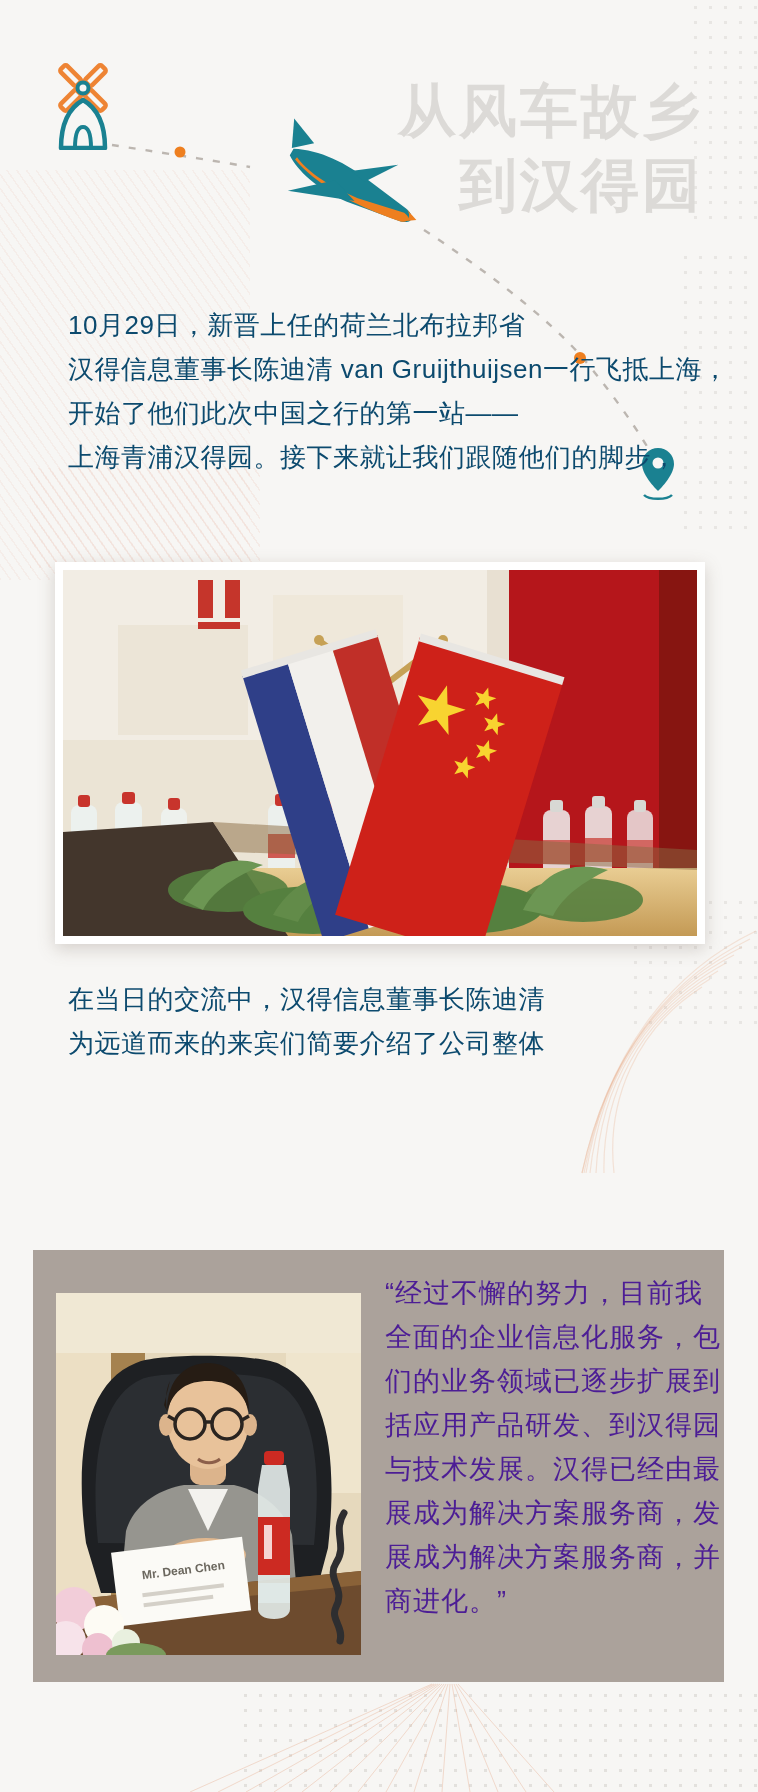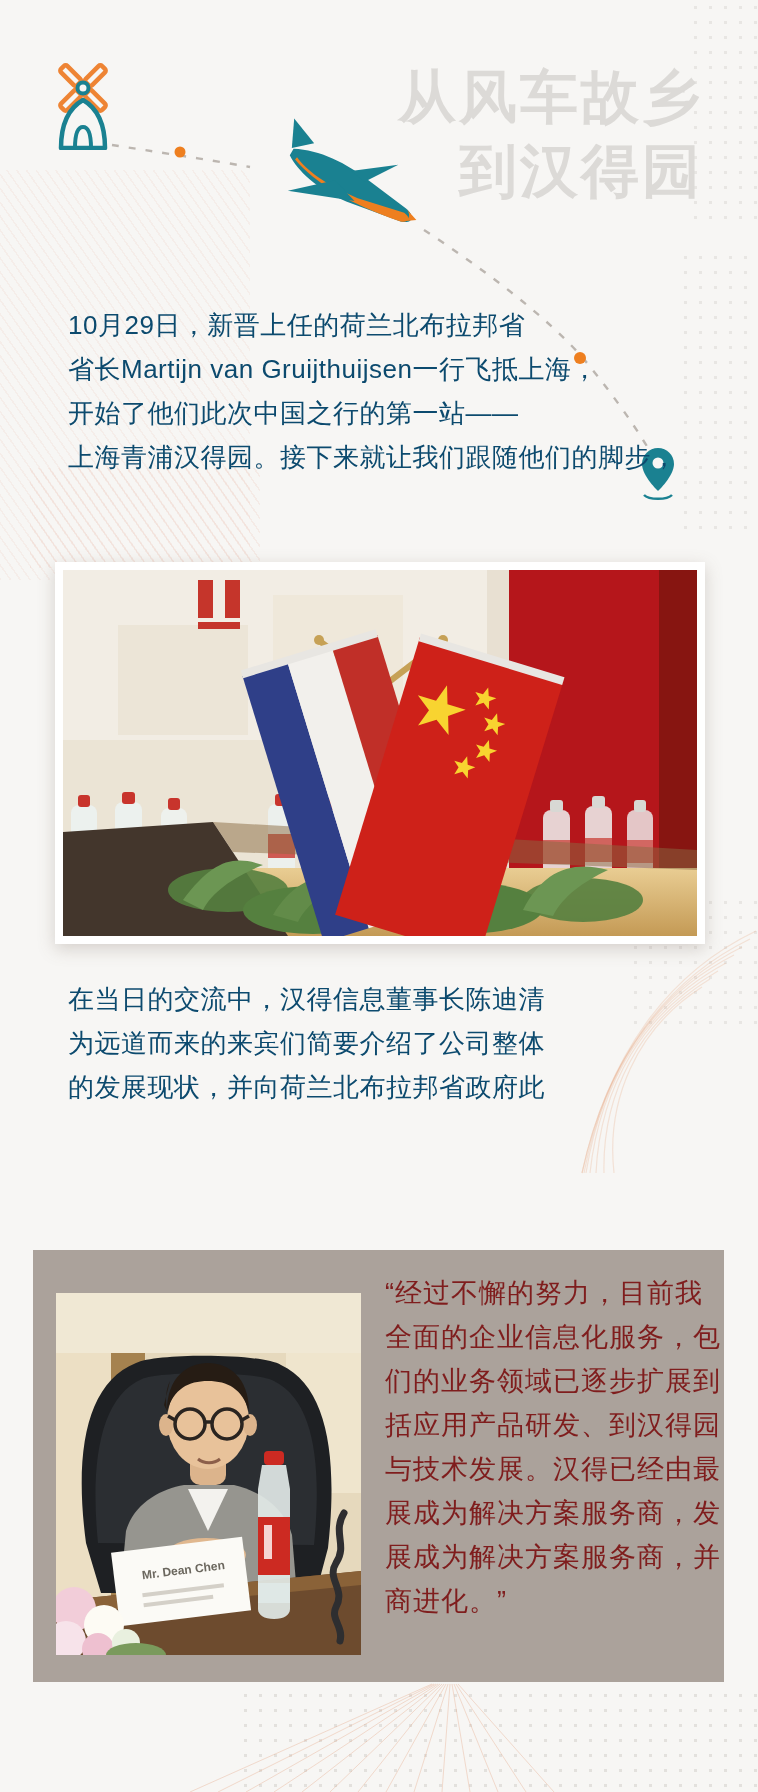--- a/index.html
+++ b/index.html
@@ -13,21 +13,21 @@
   .hatch.h1{left:0;top:170px;width:250px;height:410px;opacity:.7;}
   .hatch.h2{left:30px;top:468px;width:230px;height:100px;opacity:.9;}
   .dots{position:absolute;background-image:radial-gradient(rgba(160,152,142,0.38) 1.5px,transparent 1.7px);background-size:15px 15px;opacity:.45;}
   .dots.d1{right:0;top:0;width:70px;height:230px;}
   .dots.d2{right:0;top:250px;width:80px;height:290px;}
   .dots.d3{right:0;top:895px;width:130px;height:130px;}
   .dots.d4{right:0;top:1688px;width:520px;height:104px;opacity:.6;}
   .swoosh,.fan{position:absolute;}
   
   .title{
-    position:absolute;top:60px;right:55px;text-align:right;
+    position:absolute;top:74px;right:55px;text-align:right;
     font-size:58px;font-weight:bold;color:#dcdad7;line-height:74px;letter-spacing:3px;
   }
   .windmill{position:absolute;left:49px;top:58px;width:68px;height:92px;}
   .plane{position:absolute;left:262px;top:128px;width:168px;height:100px;transform:rotate(23deg);}
   .route{position:absolute;left:0;top:0;width:758px;height:530px;pointer-events:none;}
   
   .bodytext{
     position:absolute;left:68px;color:#0c4a6e;font-size:26px;line-height:44px;letter-spacing:.5px;white-space:nowrap;
   }
   .intro{top:303px;}
@@ -38,21 +38,21 @@
     background:#ffffff;padding:8px;box-shadow:0 5px 16px rgba(110,95,85,0.25);
   }
   .photo1 svg{display:block;}
   
   .card{
     position:absolute;left:33px;top:1250px;width:691px;height:432px;background:#aba29b;
   }
   .photo2{position:absolute;left:23px;top:43px;width:305px;height:362px;overflow:hidden;background:#e6d9bd;}
   .quote{
     position:absolute;left:352px;top:21px;width:325px;
-    color:#7f1d1d;font-size:27px;line-height:44px;letter-spacing:1px;white-space:nowrap;
+    color:#4c1d95;font-size:27px;line-height:44px;letter-spacing:1px;white-space:nowrap;
   }
 </style>
 </head>
 <body>
 
 <div class="page">
 
   <div class="hatch h1"></div>
   <div class="hatch h2"></div>
   <div class="dots d1"></div>
@@ -127,21 +127,21 @@
     <path d="M150 42 L165 49 L150 57 C158 55 159 46 150 42 Z" fill="#ee7f1f"></path>
   </svg>
 
   <div class="title">
     <div>从风车故乡</div>
     <div>到汉得园</div>
   </div>
 
   <div class="bodytext intro">
     <div>10月29日，新晋上任的荷兰北布拉邦省</div>
-    <div>省长Martijn van Gruijthuijsen一行飞抵上海，</div>
+    <div>汉得信息董事长陈迪清 van Gruijthuijsen一行飞抵上海，</div>
     <div>开始了他们此次中国之行的第一站——</div>
     <div>上海青浦汉得园。接下来就让我们跟随他们的脚步，</div>
   </div>
 
   <figure class="photo1" style="margin:0;">
     <svg width="634" height="366" viewBox="0 0 634 366">
       <defs>
         <linearGradient id="tableg" x1="0" y1="0" x2="0" y2="1">
           <stop offset="0" stop-color="#e9cd93"></stop>
             <stop offset="1" stop-color="#c49a55"></stop>
@@ -258,21 +258,20 @@
           <path d="M448 138 L451 146 L459 146 L453 151 L455 159 L448 154 L441 159 L443 151 L437 146 L445 146 Z"></path>
           <path d="M432 160 L435 168 L443 168 L437 173 L439 181 L432 176 L425 181 L427 173 L421 168 L429 168 Z"></path>
         </g>
       </g>
     </svg>
   </figure>
 
   <div class="bodytext para2">
     <div>在当日的交流中，汉得信息董事长陈迪清</div>
     <div>为远道而来的来宾们简要介绍了公司整体</div>
-    <div>的发展现状，并向荷兰北布拉邦省政府此</div>
   </div>
 
   <section class="card">
     <figure class="photo2" style="margin:0;">
       <svg width="305" height="362" viewBox="0 0 305 362">
 
         <rect x="0" y="0" width="305" height="362" fill="#e6d9bd"></rect>
         <rect x="0" y="0" width="55" height="362" fill="#ecdfc4"></rect>
         <rect x="55" y="0" width="34" height="362" fill="#a5824f"></rect>
         <rect x="230" y="0" width="75" height="200" fill="#efe5cd"></rect>

